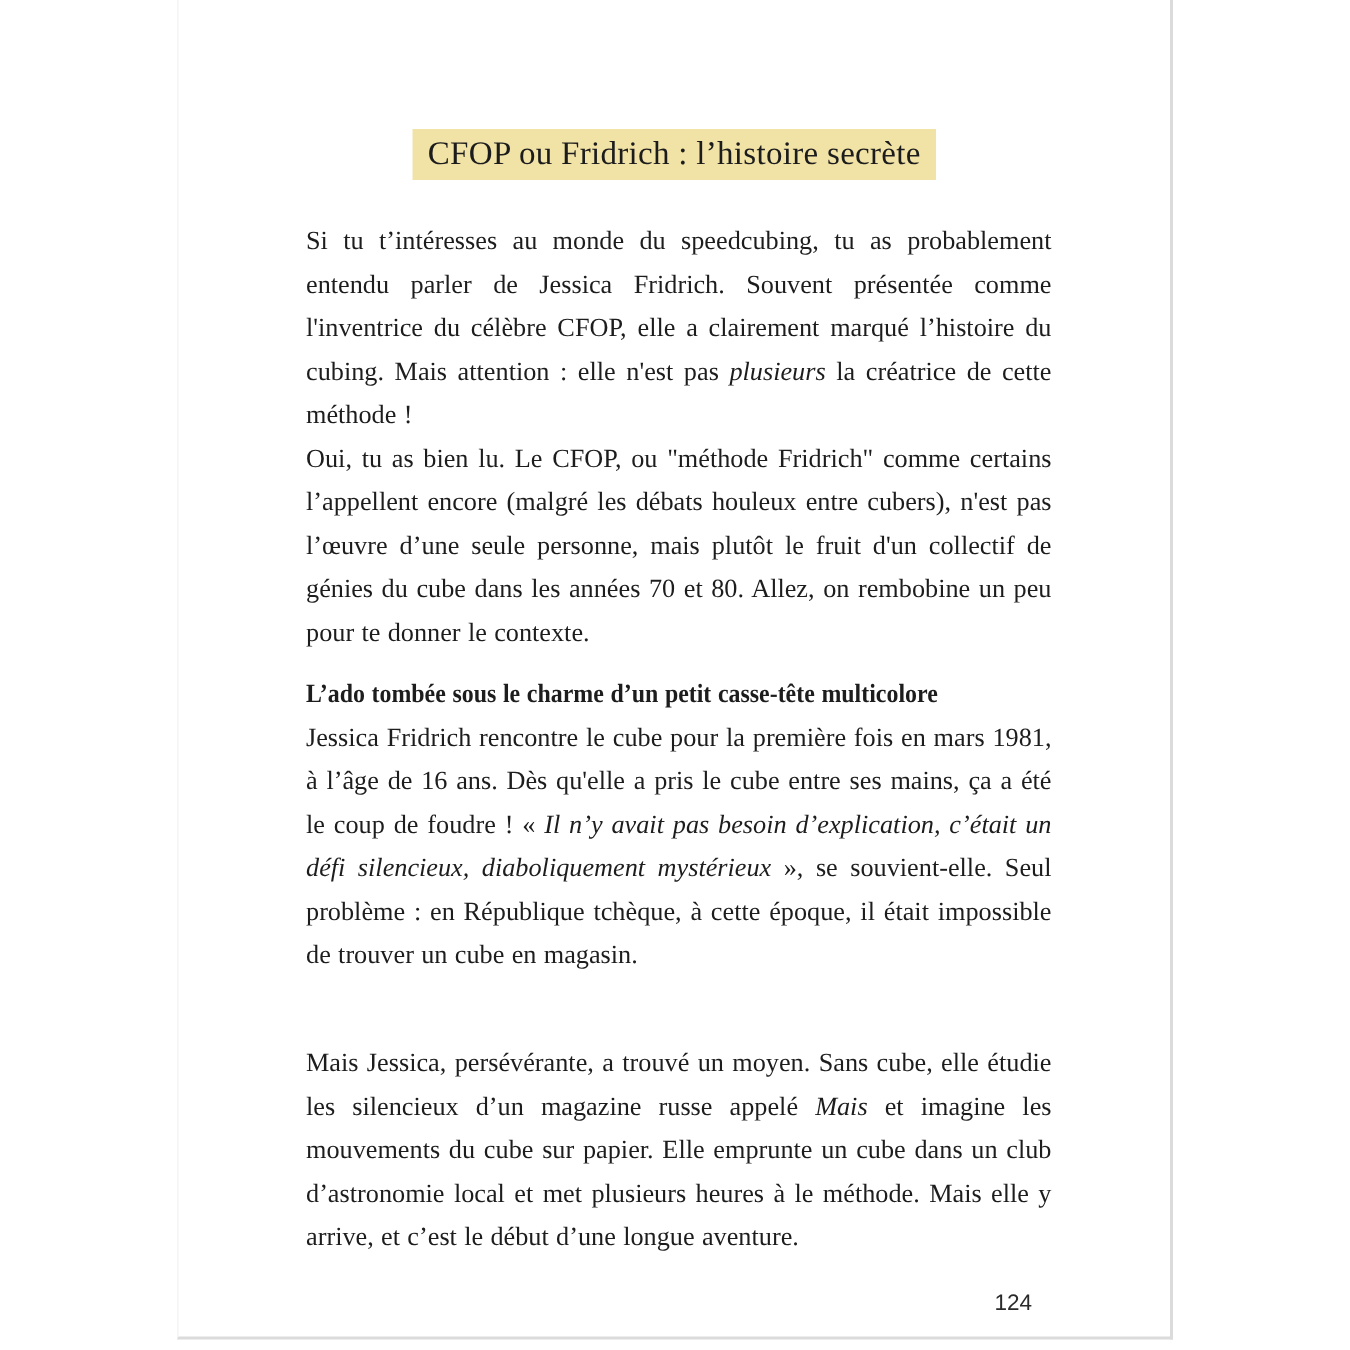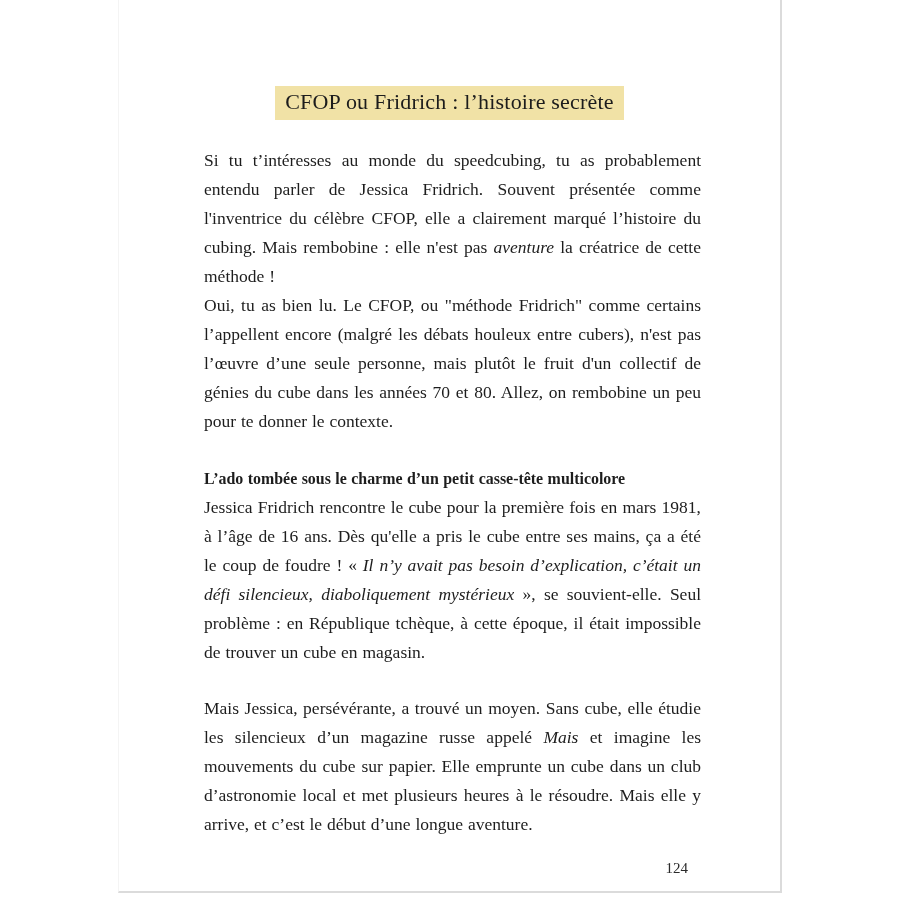--- a/index.html
+++ b/index.html
@@ -44,66 +44,66 @@
     line-height: 26px;
     color: #1c1c1c;
     letter-spacing: 0.2px;
   }
   .col {
     position: absolute;
     left: 85px;
     width: 497px;
   }
   .block-a { top: 146px; }
-  .block-b { top: 464px; }
+  .block-b { top: 448px; }
   .block-c { top: 694px; }
   .col p {
     margin: 0;
     text-align: justify;
     font-size: 17.5px;
     line-height: 29px;
     color: #1d1d1d;
     word-spacing: 0.5px;
   }
   .col p.section-heading {
     font-weight: bold;
     text-align: left;
     white-space: nowrap;
     transform: scaleX(0.91);
     transform-origin: left center;
   }
   .page-num {
     position: absolute;
     top: 860px;
     right: 92px;
-    font-family: Liberation Serif, serif;
+    font-family: Liberation Sans, sans-serif;
     font-size: 15px;
     color: #2a2a2a;
   }
 </style>
 </head>
 <body>
 
 <div class="stage">
   <div class="page">
 
     <div class="title-row">
       <span class="title-highlight">CFOP ou Fridrich : l’histoire secrète</span>
     </div>
 
     <div class="col block-a">
-      <p><span>Si tu t’intéresses au monde du speedcubing, tu as probablement entendu parler de Jessica Fridrich. Souvent présentée comme l'inventrice du célèbre CFOP, elle a clairement marqué l’histoire du cubing. Mais rembobine : elle n'est pas </span><i>aventure</i><span> la créatrice de cette méthode !</span></p>
+      <p><span>Si tu t’intéresses au monde du speedcubing, tu as probablement entendu parler de Jessica Fridrich. Souvent présentée comme l'inventrice du célèbre CFOP, elle a clairement marqué l’histoire du cubing. Mais attention : elle n'est pas </span><i>plusieurs</i><span> la créatrice de cette méthode !</span></p>
       <p><span>Oui, tu as bien lu. Le CFOP, ou "méthode Fridrich" comme certains l’appellent encore (malgré les débats houleux entre cubers), n'est pas l’œuvre d’une seule personne, mais plutôt le fruit d'un collectif de génies du cube dans les années 70 et 80. Allez, on rembobine un peu pour te donner le contexte.</span></p>
     </div>
 
     <div class="col block-b">
       <p class="section-heading">L’ado tombée sous le charme d’un petit casse-tête multicolore</p>
       <p><span>Jessica Fridrich rencontre le cube pour la première fois en mars 1981, à l’âge de 16 ans. Dès qu'elle a pris le cube entre ses mains, ça a été le coup de foudre ! « </span><i>Il n’y avait pas besoin d’explication, c’était un défi silencieux, diaboliquement mystérieux</i><span> », se souvient-elle. Seul problème : en République tchèque, à cette époque, il était impossible de trouver un cube en magasin.</span></p>
     </div>
 
     <div class="col block-c">
-      <p><span>Mais Jessica, persévérante, a trouvé un moyen. Sans cube, elle étudie les silencieux d’un magazine russe appelé </span><i>Mais</i><span> et imagine les mouvements du cube sur papier. Elle emprunte un cube dans un club d’astronomie local et met plusieurs heures à le résoudre. Mais elle y arrive, et c’est le début d’une longue aventure.</span></p>
+      <p><span>Mais Jessica, persévérante, a trouvé un moyen. Sans cube, elle étudie les silencieux d’un magazine russe appelé </span><i>Mais</i><span> et imagine les mouvements du cube sur papier. Elle emprunte un cube dans un club d’astronomie local et met plusieurs heures à le méthode. Mais elle y arrive, et c’est le début d’une longue aventure.</span></p>
     </div>
 
     <div class="page-num">124</div>
 
   </div>
 </div>
 
 </body></html>

